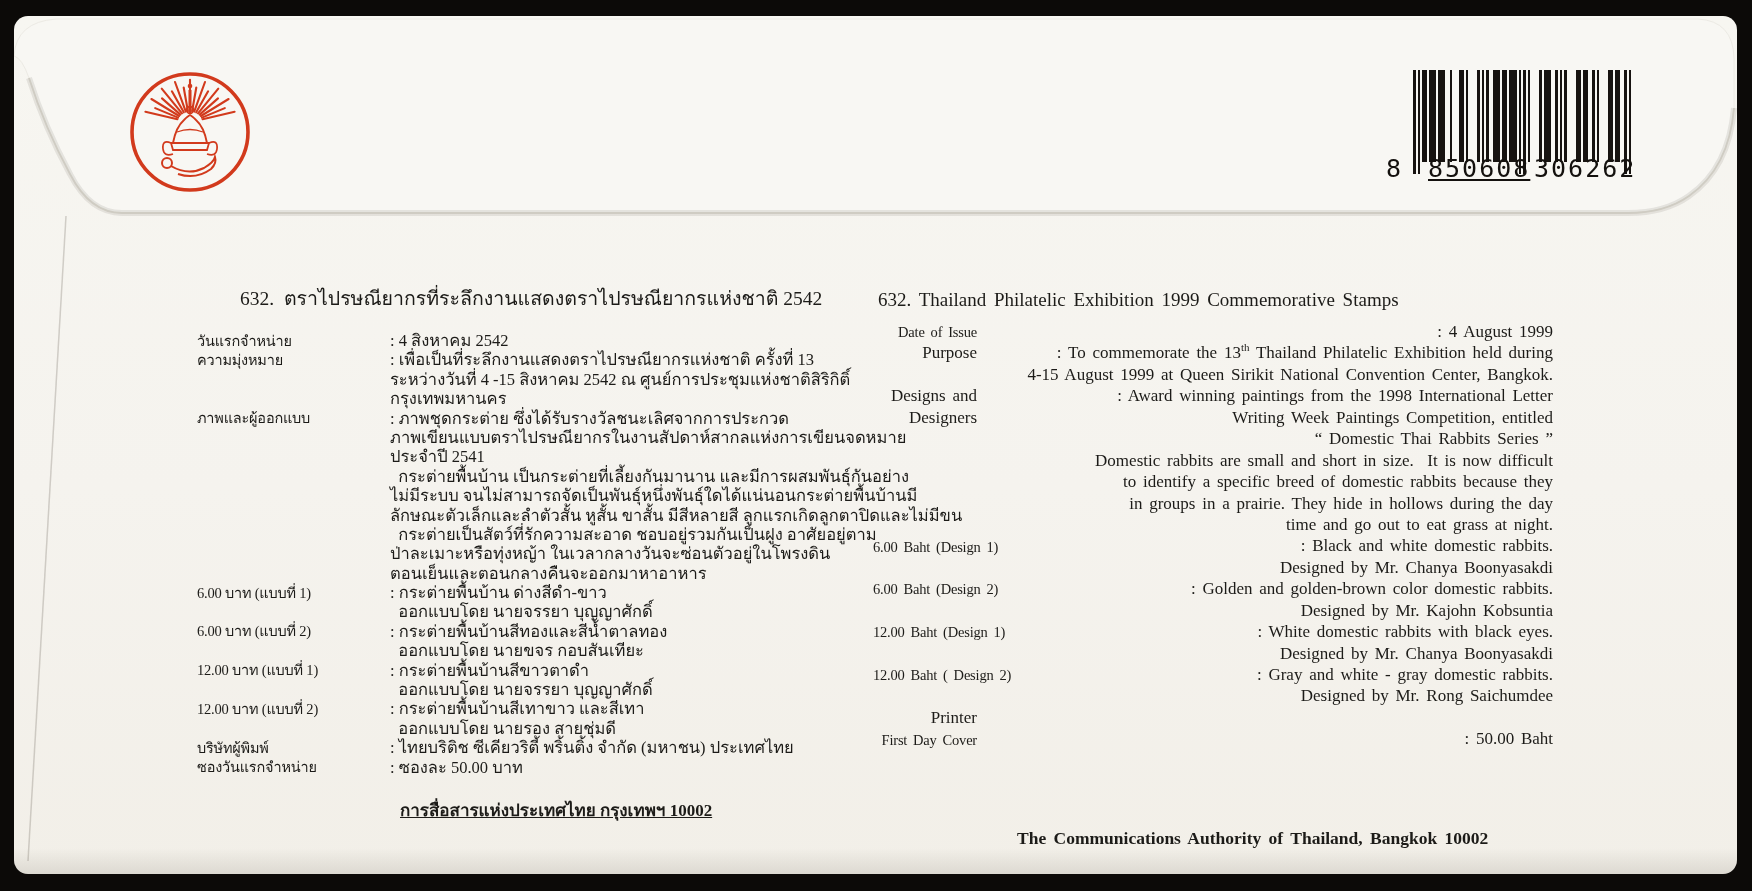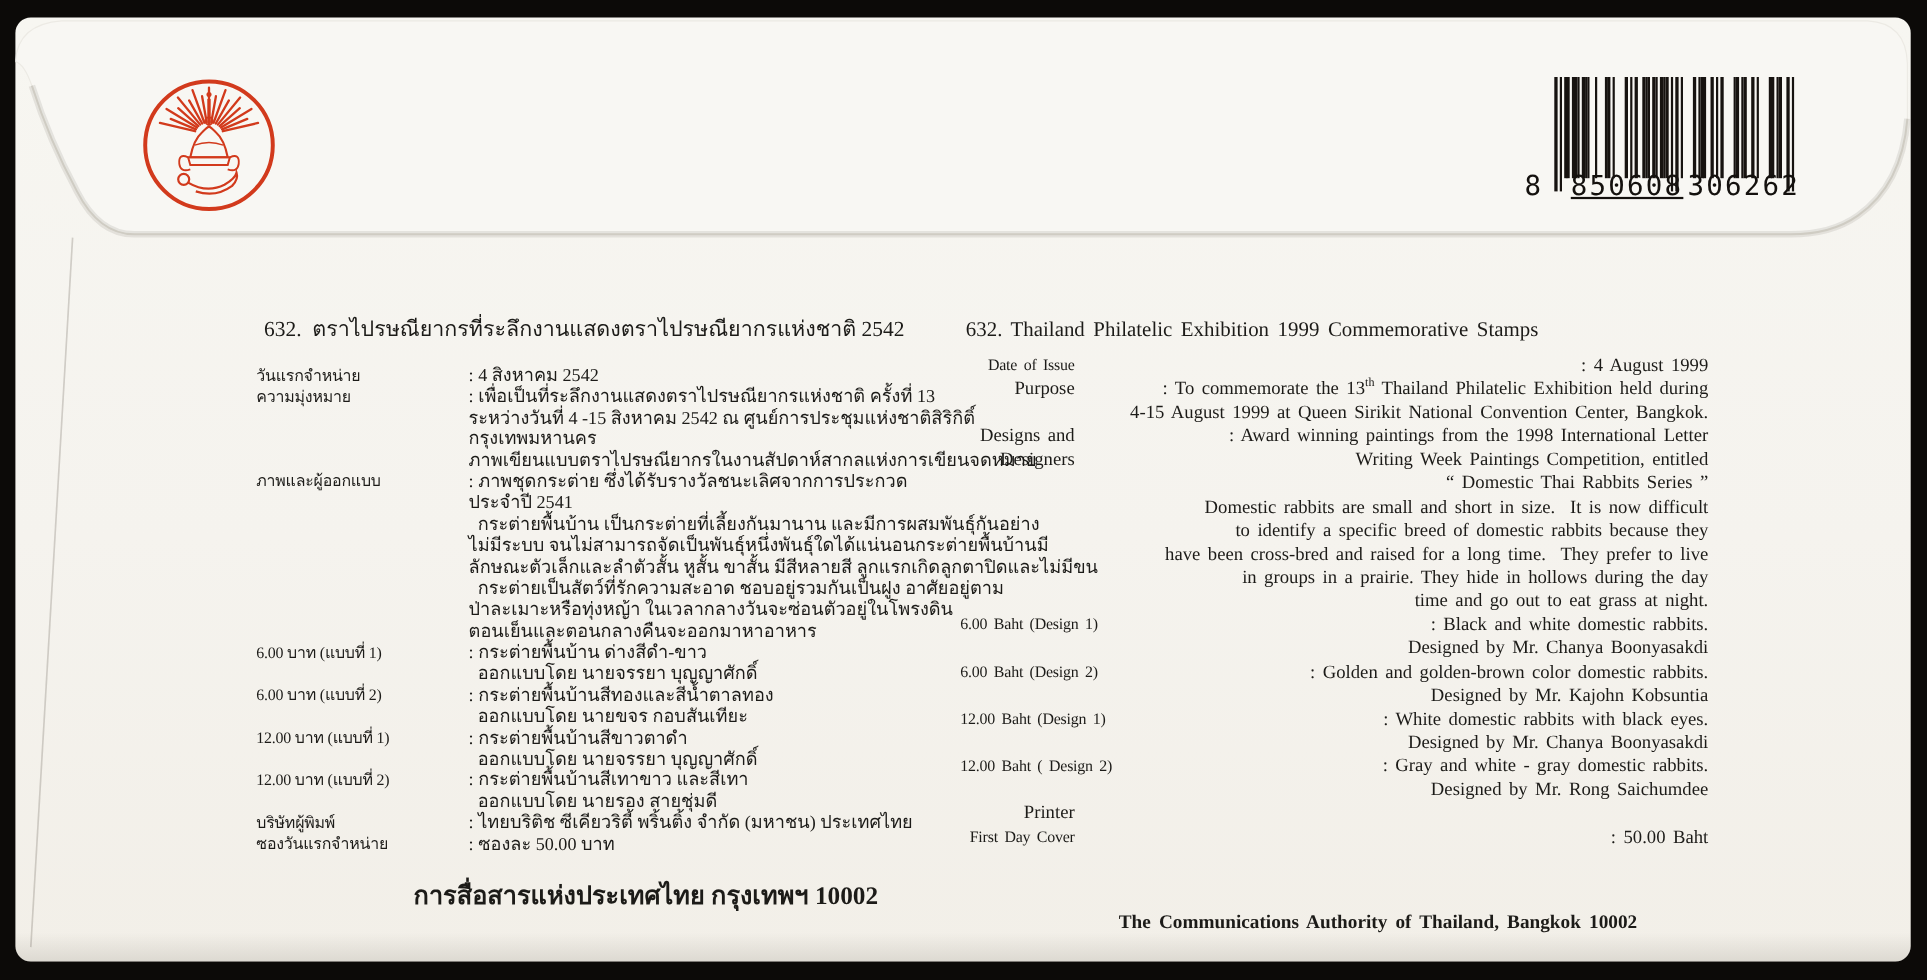--- a/index.html
+++ b/index.html
@@ -20,27 +20,27 @@
   .bc-d1{left:15px;text-decoration:underline;}
   .bc-d2{left:121px;}
   
   .col-title{position:absolute;font-weight:normal;white-space:pre;}
   .thai-title{left:240px;top:283px;font-size:19.5px;}
   .eng-title{left:878px;top:289px;font-size:19px;word-spacing:3px;}
   .rows{position:absolute;display:block;}
   .rows-thai{left:197px;top:327px;width:600px;font-size:16.5px;}
   .rows-eng{left:873px;top:322px;width:680px;font-size:17px;word-spacing:2.5px;}
   .row{display:grid;}
-  .rows-thai .row{grid-template-columns:193px 1fr;height:19.4px;margin-left:36px;}
+  .rows-thai .row{grid-template-columns:193px 1fr;height:19.4px;}
   .rows-eng .row{grid-template-columns:104px 1fr;height:21.45px;text-align:right;}
   .lbl,.val{white-space:pre;overflow:visible;}
   .lbl.small{font-size:14.5px;letter-spacing:-0.2px;align-self:center;}
   .val sup{font-size:11px;vertical-align:super;line-height:0;}
   .footer{position:absolute;font-weight:bold;white-space:pre;}
-  .thai-footer{left:376px;top:796px;font-size:23px;}
+  .thai-footer{left:400px;top:796px;font-size:17px;text-decoration:underline;}
   .eng-footer{left:1017px;top:828px;font-size:17.5px;word-spacing:3px;}
   .bottom-shade{position:absolute;left:0;bottom:0;width:100%;height:26px;
                 border-radius:0 0 14px 14px;
                 background:linear-gradient(180deg,rgba(110,104,92,0) 0%,rgba(110,104,92,0.16) 100%);}
 </style>
 </head>
 <body>
 
 <div class="stage">
   <div class="envelope">
@@ -157,29 +157,29 @@
       </div>
       <div class="row">
         <div class="lbl"></div>
         <div class="val">ระหว่างวันที่ 4 -15 สิงหาคม 2542 ณ ศูนย์การประชุมแห่งชาติสิริกิติ์</div>
       </div>
       <div class="row">
         <div class="lbl"></div>
         <div class="val">กรุงเทพมหานคร</div>
       </div>
       <div class="row">
-        <div class="lbl"></div>
-        <div class="val">ภาพเขียนแบบตราไปรษณียากรในงานสัปดาห์สากลแห่งการเขียนจดหมาย</div>
-      </div>
-      <div class="row">
         <div class="lbl small">ภาพและผู้ออกแบบ</div>
         <div class="val">: ภาพชุดกระต่าย ซึ่งได้รับรางวัลชนะเลิศจากการประกวด</div>
       </div>
       <div class="row">
         <div class="lbl"></div>
+        <div class="val">ภาพเขียนแบบตราไปรษณียากรในงานสัปดาห์สากลแห่งการเขียนจดหมาย</div>
+      </div>
+      <div class="row">
+        <div class="lbl"></div>
         <div class="val">ประจำปี 2541</div>
       </div>
       <div class="row">
         <div class="lbl"></div>
         <div class="val">  กระต่ายพื้นบ้าน เป็นกระต่ายที่เลี้ยงกันมานาน และมีการผสมพันธุ์กันอย่าง</div>
       </div>
       <div class="row">
         <div class="lbl"></div>
         <div class="val">ไม่มีระบบ จนไม่สามารถจัดเป็นพันธุ์หนึ่งพันธุ์ใดได้แน่นอนกระต่ายพื้นบ้านมี</div>
       </div>
@@ -268,24 +268,20 @@
         <div class="lbl"></div>
         <div class="val">  “ Domestic Thai Rabbits Series ”</div>
       </div>
       <div class="row">
         <div class="lbl"></div>
         <div class="val">  Domestic rabbits are small and short in size.  It is now difficult</div>
       </div>
       <div class="row">
         <div class="lbl"></div>
         <div class="val">  to identify a specific breed of domestic rabbits because they</div>
-      </div>
-      <div class="row">
-        <div class="lbl"></div>
-        <div class="val">  have been cross-bred and raised for a long time.  They prefer to live</div>
       </div>
       <div class="row">
         <div class="lbl"></div>
         <div class="val">  in groups in a prairie. They hide in hollows during the day</div>
       </div>
       <div class="row">
         <div class="lbl"></div>
         <div class="val">  time and go out to eat grass at night.</div>
       </div>
       <div class="row">

